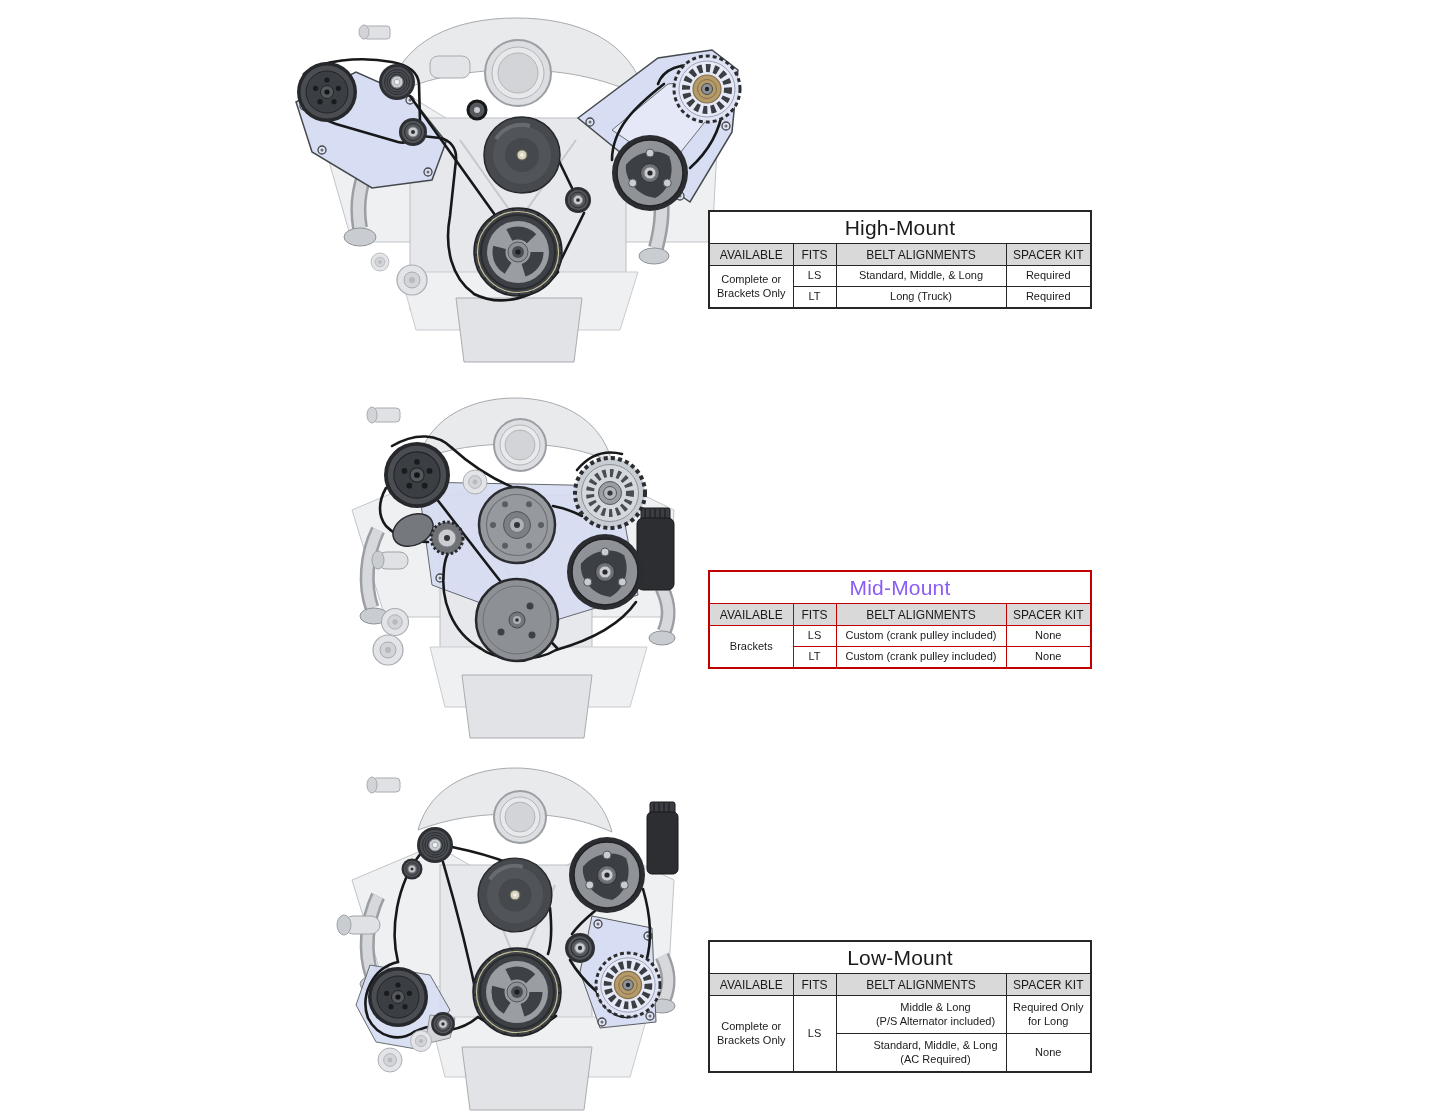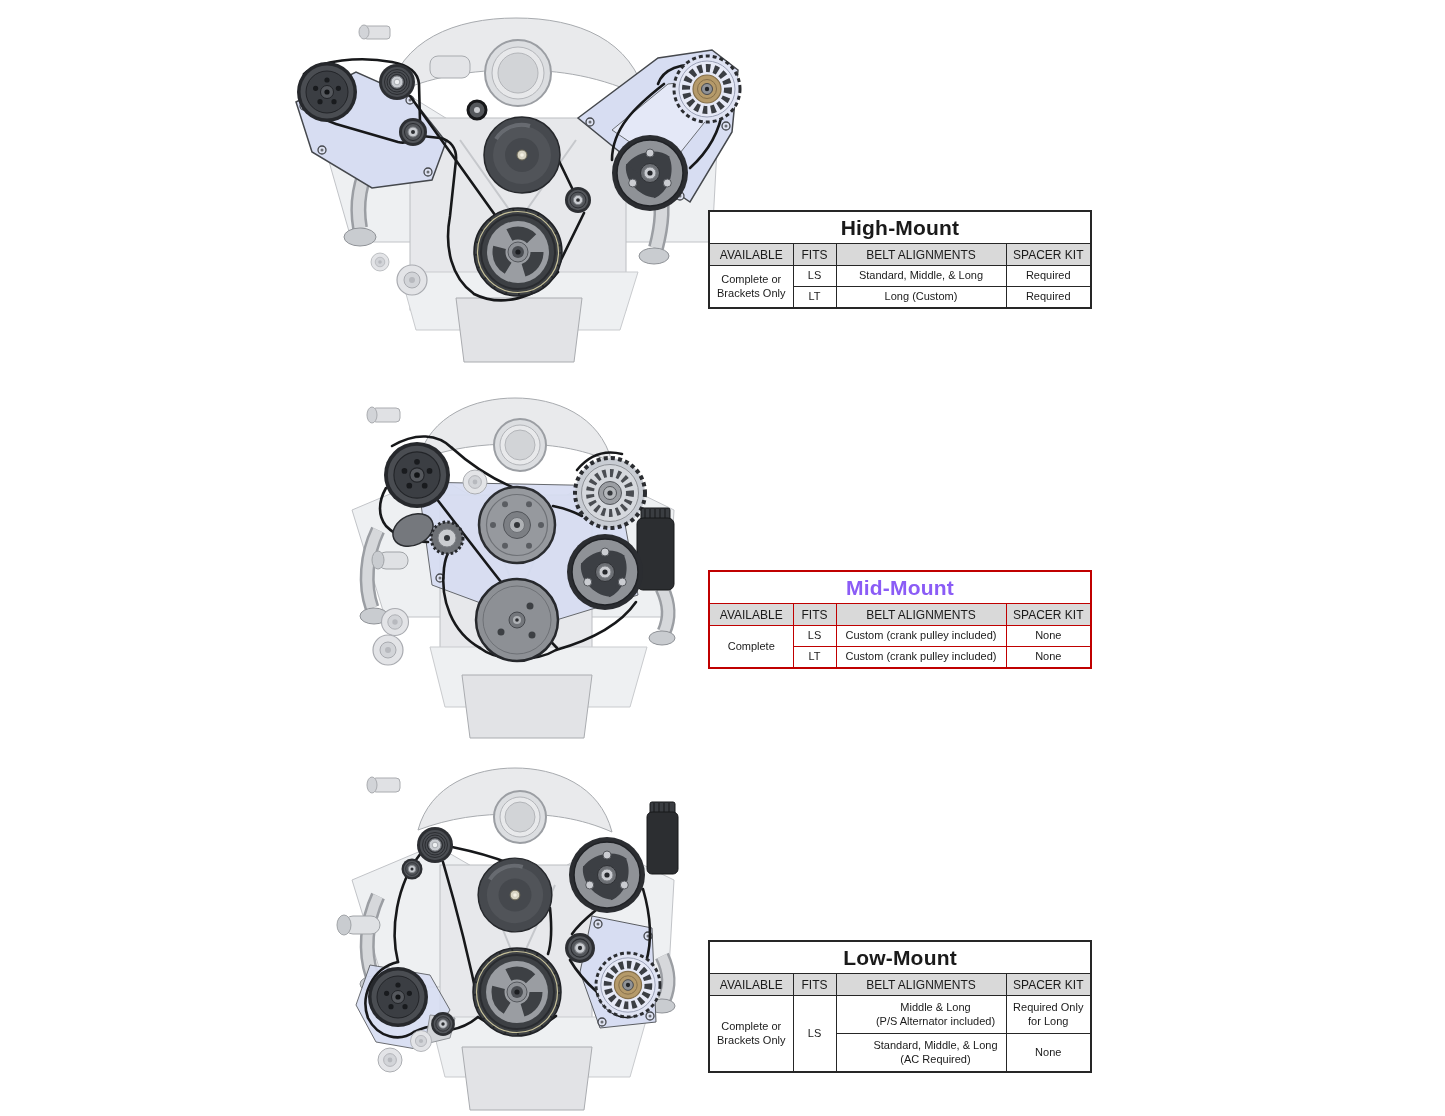--- a/index.html
+++ b/index.html
@@ -7,21 +7,21 @@
   .canvas{position:relative;width:1445px;height:1116px;background:#ffffff;overflow:hidden;
           font-family:"Liberation Sans",sans-serif;color:#1a1a1a;}
   figure{margin:0;padding:0;position:absolute;}
   svg{display:block;}
 
   
   table.spec{position:absolute;border-collapse:collapse;table-layout:fixed;background:#fff;}
   table.spec th,table.spec td{border:1px solid #262626;text-align:center;vertical-align:middle;
        padding:1px 2px;font-family:"Liberation Sans",sans-serif;color:#1a1a1a;}
   table.spec{border:2px solid #262626;}
-  table.spec .title-cell{font-size:21px;font-weight:bold;height:29px;letter-spacing:0.2px;}
+  table.spec .title-cell{font-size:21px;font-weight:normal;height:29px;letter-spacing:0.2px;}
   table.spec .hdr{background:#D9D9D9;font-size:12px;font-weight:normal;height:19px;}
   table.spec td{font-size:11px;height:18px;line-height:1.25;}
   table.spec .tall td{height:35px;}
   
   table.spec.red{border:2.5px solid #C00000;}
   table.spec.red th,table.spec.red td{border:1px solid #C00000;}
   table.spec.red .title-cell{color:#8b5cf6;}
   .cell-line{display:block;padding-left:29px;}
 </style>
 </head>
@@ -387,21 +387,21 @@
     <th class="hdr">SPACER KIT</th>
   </tr>
   <tr>
     <td rowspan="2">Complete or Brackets Only</td>
     <td>LS</td>
     <td>Standard, Middle, &amp; Long</td>
     <td>Required</td>
   </tr>
   <tr>
     <td>LT</td>
-    <td>Long (Custom)</td>
+    <td>Long (Truck)</td>
     <td>Required</td>
   </tr>
 </tbody>
     </table>
 
 <table class="spec red" style="left:708px;top:570px;width:383px;">
   <colgroup>
         <col style="width:84px">
         <col style="width:43px">
         <col style="width:170px">
@@ -411,21 +411,21 @@
         <tr>
           <th class="title-cell" colspan="4">Mid-Mount</th>
         </tr>
   <tr>
     <th class="hdr">AVAILABLE</th>
     <th class="hdr">FITS</th>
     <th class="hdr">BELT ALIGNMENTS</th>
     <th class="hdr">SPACER KIT</th>
   </tr>
   <tr>
-    <td rowspan="2">Complete</td>
+    <td rowspan="2">Brackets</td>
     <td>LS</td>
     <td>Custom (crank pulley included)</td>
     <td>None</td>
   </tr>
   <tr>
     <td>LT</td>
     <td>Custom (crank pulley included)</td>
     <td>None</td>
   </tr>
 </tbody>

